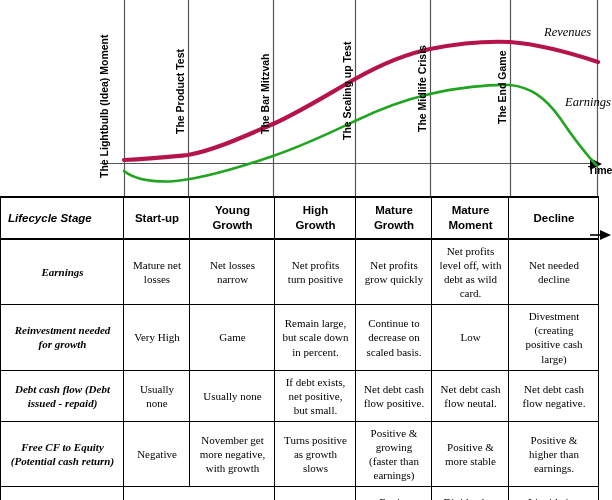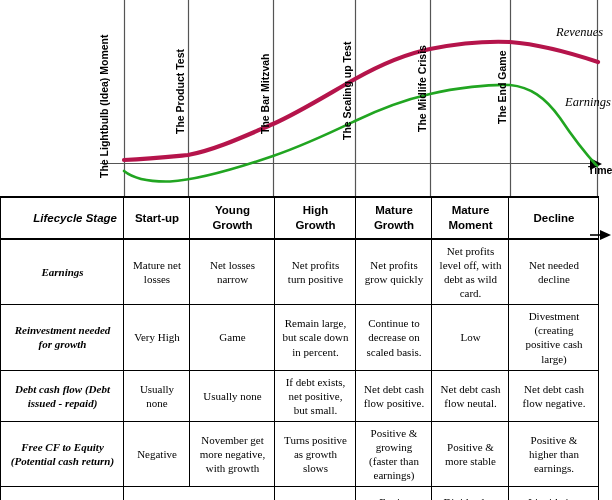--- a/index.html
+++ b/index.html
@@ -79,21 +79,21 @@
   #lifecycle-table tr.header-row td {
     font-family: "Liberation Sans", sans-serif;
     font-weight: bold;
     font-size: 11.5px;
     text-align: center;
     height: 32px;
     border-top-width: 2px;
     border-bottom-width: 2px;
   }
   #lifecycle-table tr.header-row td.rowlabel {
-    text-align: right;
+    text-align: left;
   }
   td.rowlabel {
     font-style: italic;
     font-weight: bold;
     text-align: left;
     font-size: 11.5px;
     line-height: 1.3;
   }
   tr.header-row td.rowlabel {
     font-weight: bold;
@@ -151,21 +151,21 @@
                C 572,136 586,154 597,166" fill="none" stroke="#21a521" stroke-width="2.6" stroke-linecap="round"></path>
     </svg>
 
     <div class="milestone-label" style="left:110px; top:166px;">The Lightbulb (Idea) Moment</div>
     <div class="milestone-label" style="left:186px; top:122px;">The Product Test</div>
     <div class="milestone-label" style="left:271px; top:122px;">The Bar Mitzvah</div>
     <div class="milestone-label" style="left:353px; top:128px;">The Scaling up Test</div>
     <div class="milestone-label" style="left:428px; top:120px;">The Midlife Crisis</div>
     <div class="milestone-label" style="left:508px; top:112px;">The End Game</div>
 
-    <div class="curve-label" style="left:556px; top:25px;">Revenues</div>
+    <div class="curve-label" style="left:544px; top:25px;">Revenues</div>
     <div class="curve-label" style="left:565px; top:95px;">Earnings</div>
     <div class="axis-label" style="left:588px; top:164px;">Time</div>
   </div>
 
   <table id="lifecycle-table">
     <colgroup>
       <col style="width:123px">
       <col style="width:66px">
       <col style="width:85px">
       <col style="width:81px">

